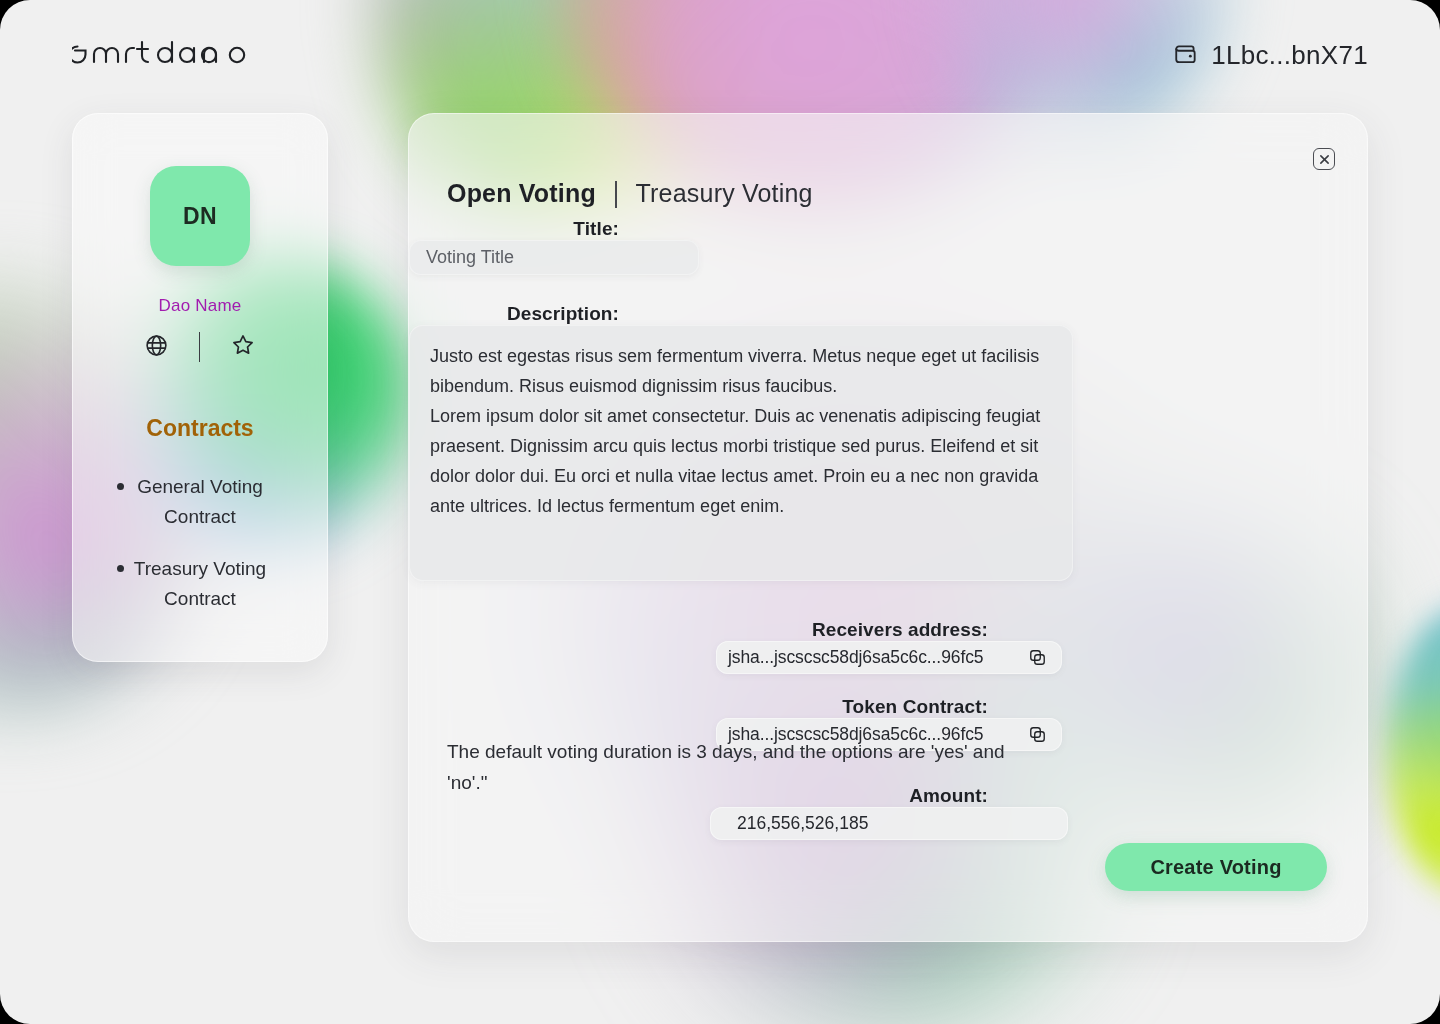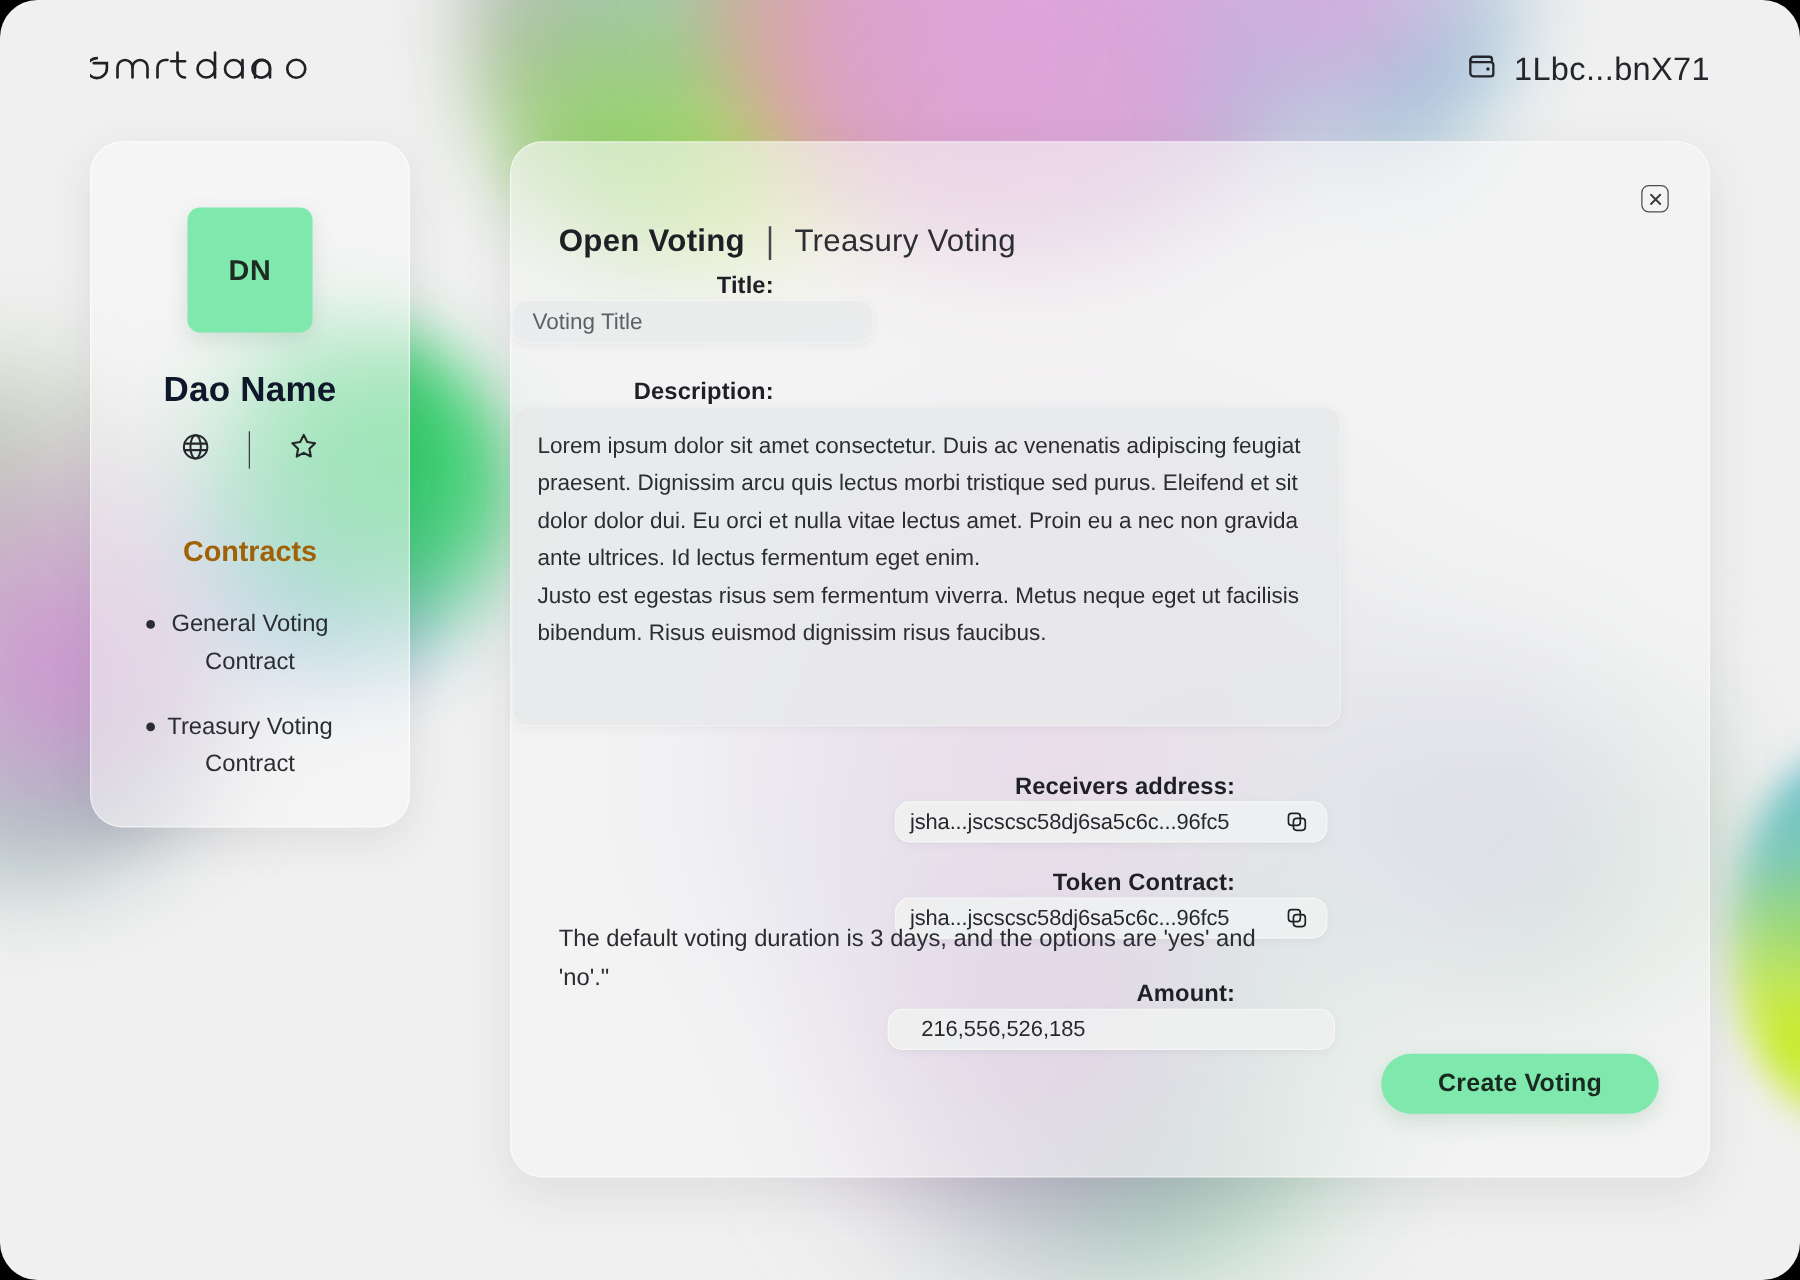--- a/index.html
+++ b/index.html
@@ -173,36 +173,36 @@
     backdrop-filter: blur(22px);
     -webkit-backdrop-filter: blur(22px);
     border: 1px solid rgba(255,255,255,0.55);
     box-shadow: 0 10px 34px rgba(60,60,70,0.10);
     z-index: 5;
     text-align: center;
   }
   .avatar {
     width: 100px; height: 100px;
     margin: 52px auto 0;
-    border-radius: 10px;
+    border-radius: 26px;
     background: #7fe8ac;
     display: flex;
     align-items: center;
     justify-content: center;
     font-size: 23px;
     font-weight: 600;
     color: #1d2b22;
     letter-spacing: .5px;
     box-shadow: 0 6px 18px rgba(70,120,95,0.18);
   }
   .dao-name {
     margin-top: 30px;
-    font-size: 28px;
-    font-weight: 700;
-    color: #0f172a;
+    font-size: 17px;
+    font-weight: 400;
+    color: #a21caf;
     letter-spacing: .2px;
   }
   .social-row {
     margin-top: 16px;
     display: flex;
     align-items: center;
     justify-content: center;
     gap: 30px;
     color: #24262b;
   }
@@ -493,22 +493,22 @@
       <div class="row" style="margin-bottom:22px;">
         <div class="row-label">Title:</div>
         <div class="input-pill">
           <div class="input-title">Voting Title</div>
         </div>
       </div>
 
       <div class="row" style="margin-bottom:38px;">
         <div class="row-label" style="padding-top:6px;">Description:</div>
         <div class="textarea-box">
+          <p>Justo est egestas risus sem fermentum viverra. Metus neque eget ut facilisis bibendum. Risus euismod dignissim risus faucibus.</p>
           <p>Lorem ipsum dolor sit amet consectetur. Duis ac venenatis adipiscing feugiat praesent. Dignissim arcu quis lectus morbi tristique sed purus. Eleifend et sit dolor dolor dui. Eu orci et nulla vitae lectus amet. Proin eu a nec non gravida ante ultrices. Id lectus fermentum eget enim.</p>
-          <p>Justo est egestas risus sem fermentum viverra. Metus neque eget ut facilisis bibendum. Risus euismod dignissim risus faucibus.</p>
         </div>
       </div>
 
       <div class="row" style="margin-bottom:22px; align-items:center;">
         <div class="row-label">Receivers address:</div>
         <div class="addr-pill">
           <span>jsha...jscscsc58dj6sa5c6c...96fc5</span>
           <span class="copy-icon">
             <svg width="19" height="19" viewBox="0 0 24 24" fill="none" stroke="#1f2125" stroke-width="1.7" stroke-linejoin="round">
               <rect x="3.5" y="3.5" width="12" height="12" rx="3.2"></rect>

